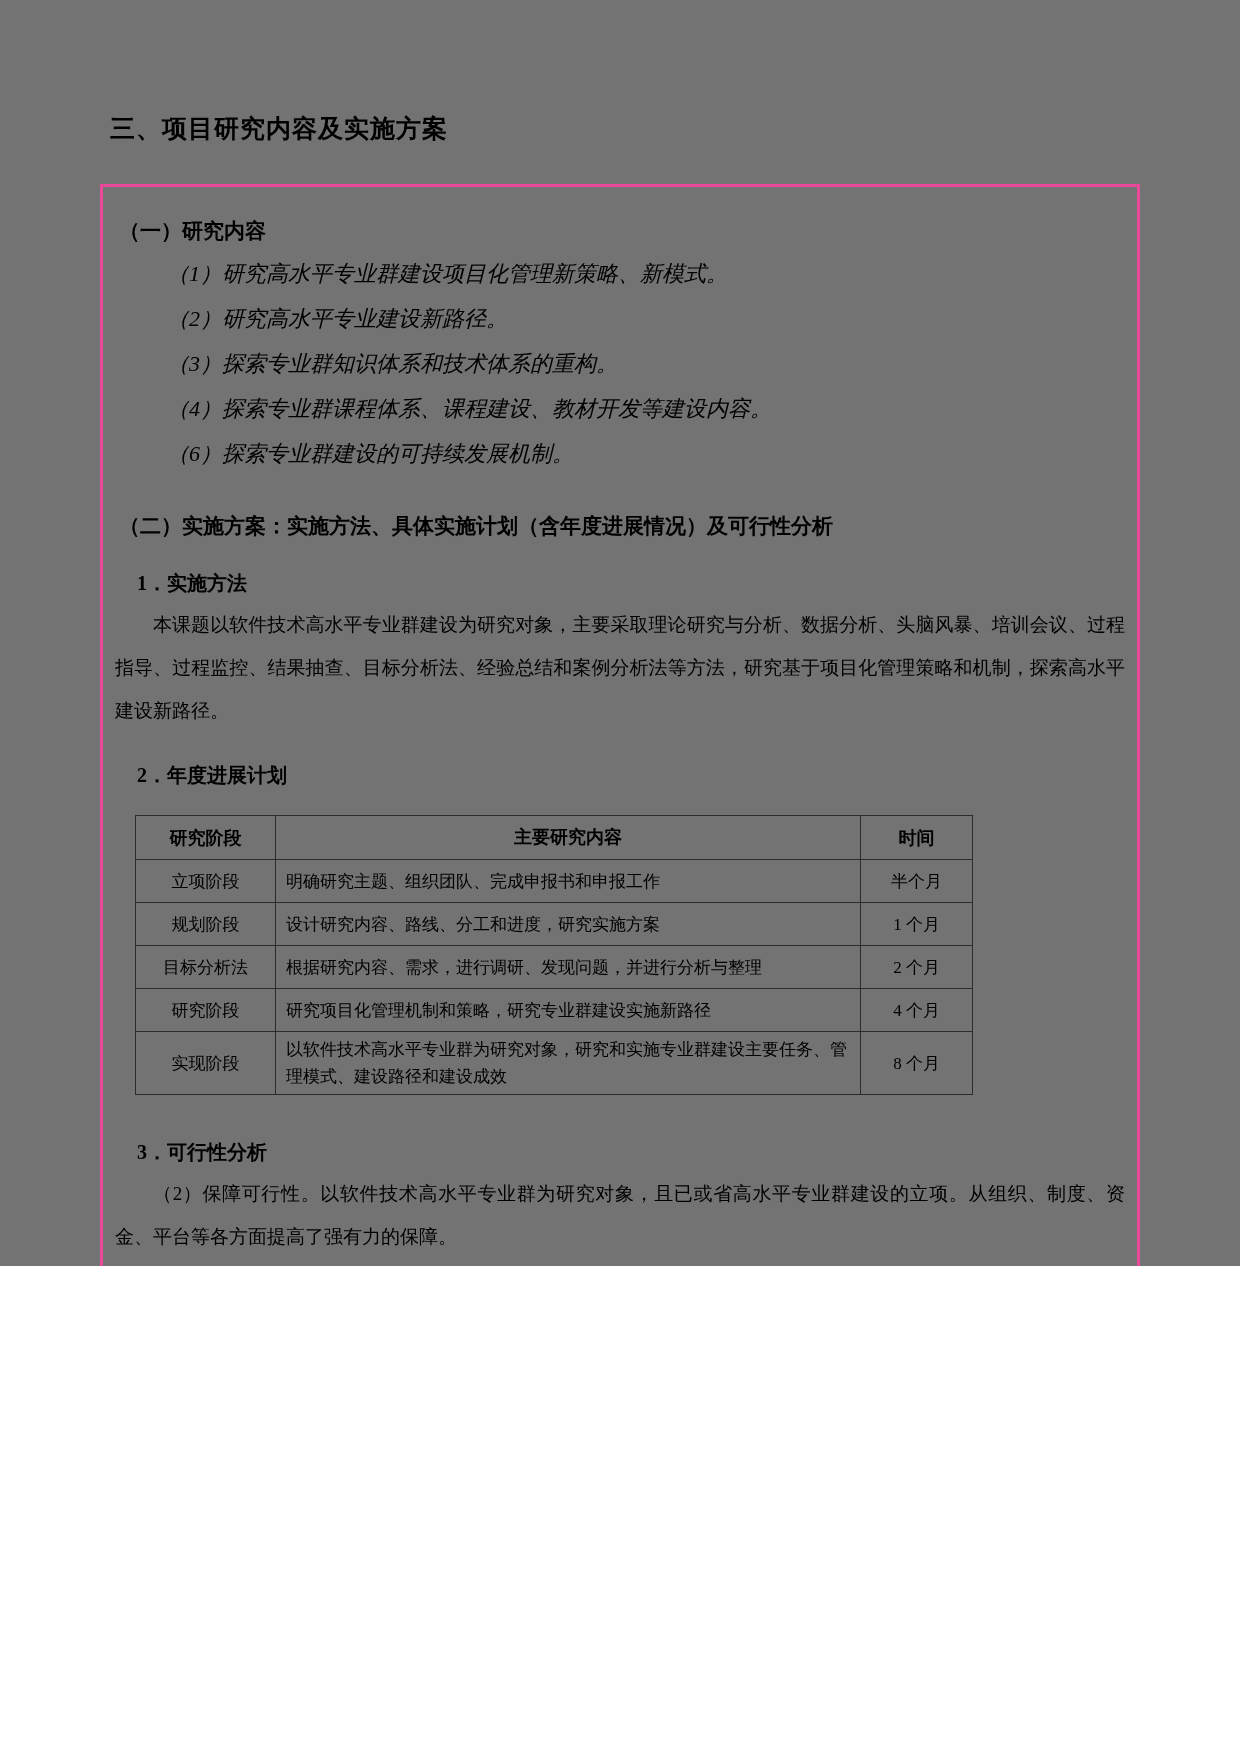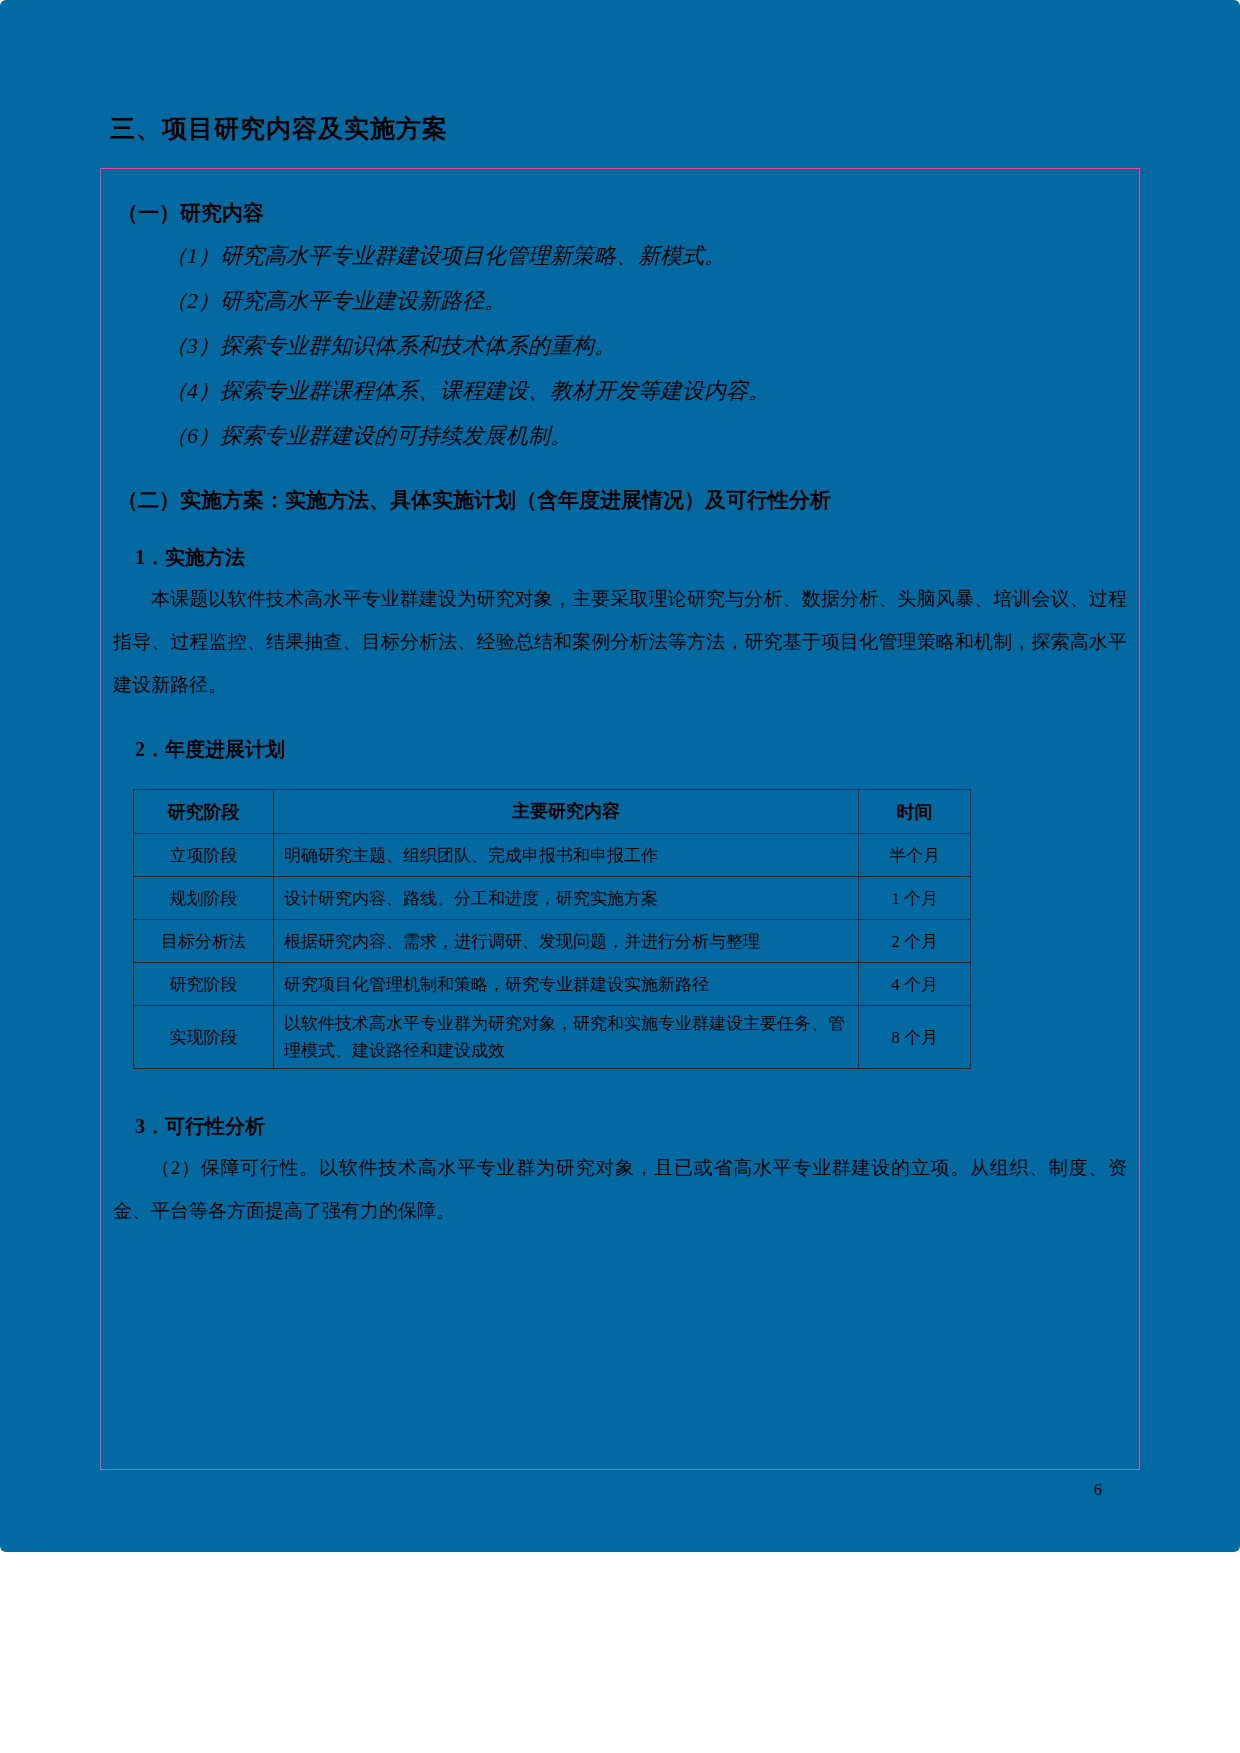--- a/index.html
+++ b/index.html
@@ -1,50 +1,49 @@
 <!DOCTYPE html>
 <html><head>
 <meta charset="utf-8">
 <style>
   * { box-sizing: border-box; }
   html, body { margin: 0; padding: 0; background: #ffffff; }
   .page {
     position: relative;
     width: 1240px;
-    height: 1552px;
-    background: #0369a1;
+    height: 1266px;
+    background: #737373;
     font-family: "Liberation Serif", serif;
     color: #000000;
     overflow: hidden;
-    border-radius: 6px;
   }
   .doc-title {
     position: absolute;
     left: 110px;
     top: 112px;
     margin: 0;
     font-size: 25px;
     font-weight: bold;
     letter-spacing: 1px;
   }
   .content-box {
     position: absolute;
     left: 100px;
-    top: 168px;
+    top: 184px;
     width: 1040px;
     height: 1302px;
-    border: 1px solid #ec4899;
+    border: 3px solid #ec4899;
     padding: 16px 10px 0 10px;
   }
   .sec-heading {
     margin: 14px 0 6px 6px;
     font-size: 21px;
     font-weight: bold;
   }
-  .sec-heading.second { margin-top: 28px; }
+  .sec-heading.second { margin-top: 36px; }
   .items { margin: 4px 0 0 0; }
   .list-item {
     margin: 0 0 0 54px;
     font-size: 22px;
     line-height: 45px;
     font-style: italic;
   }
   .sub-heading {
     margin: 30px 0 6px 24px;
     font-size: 20px;

